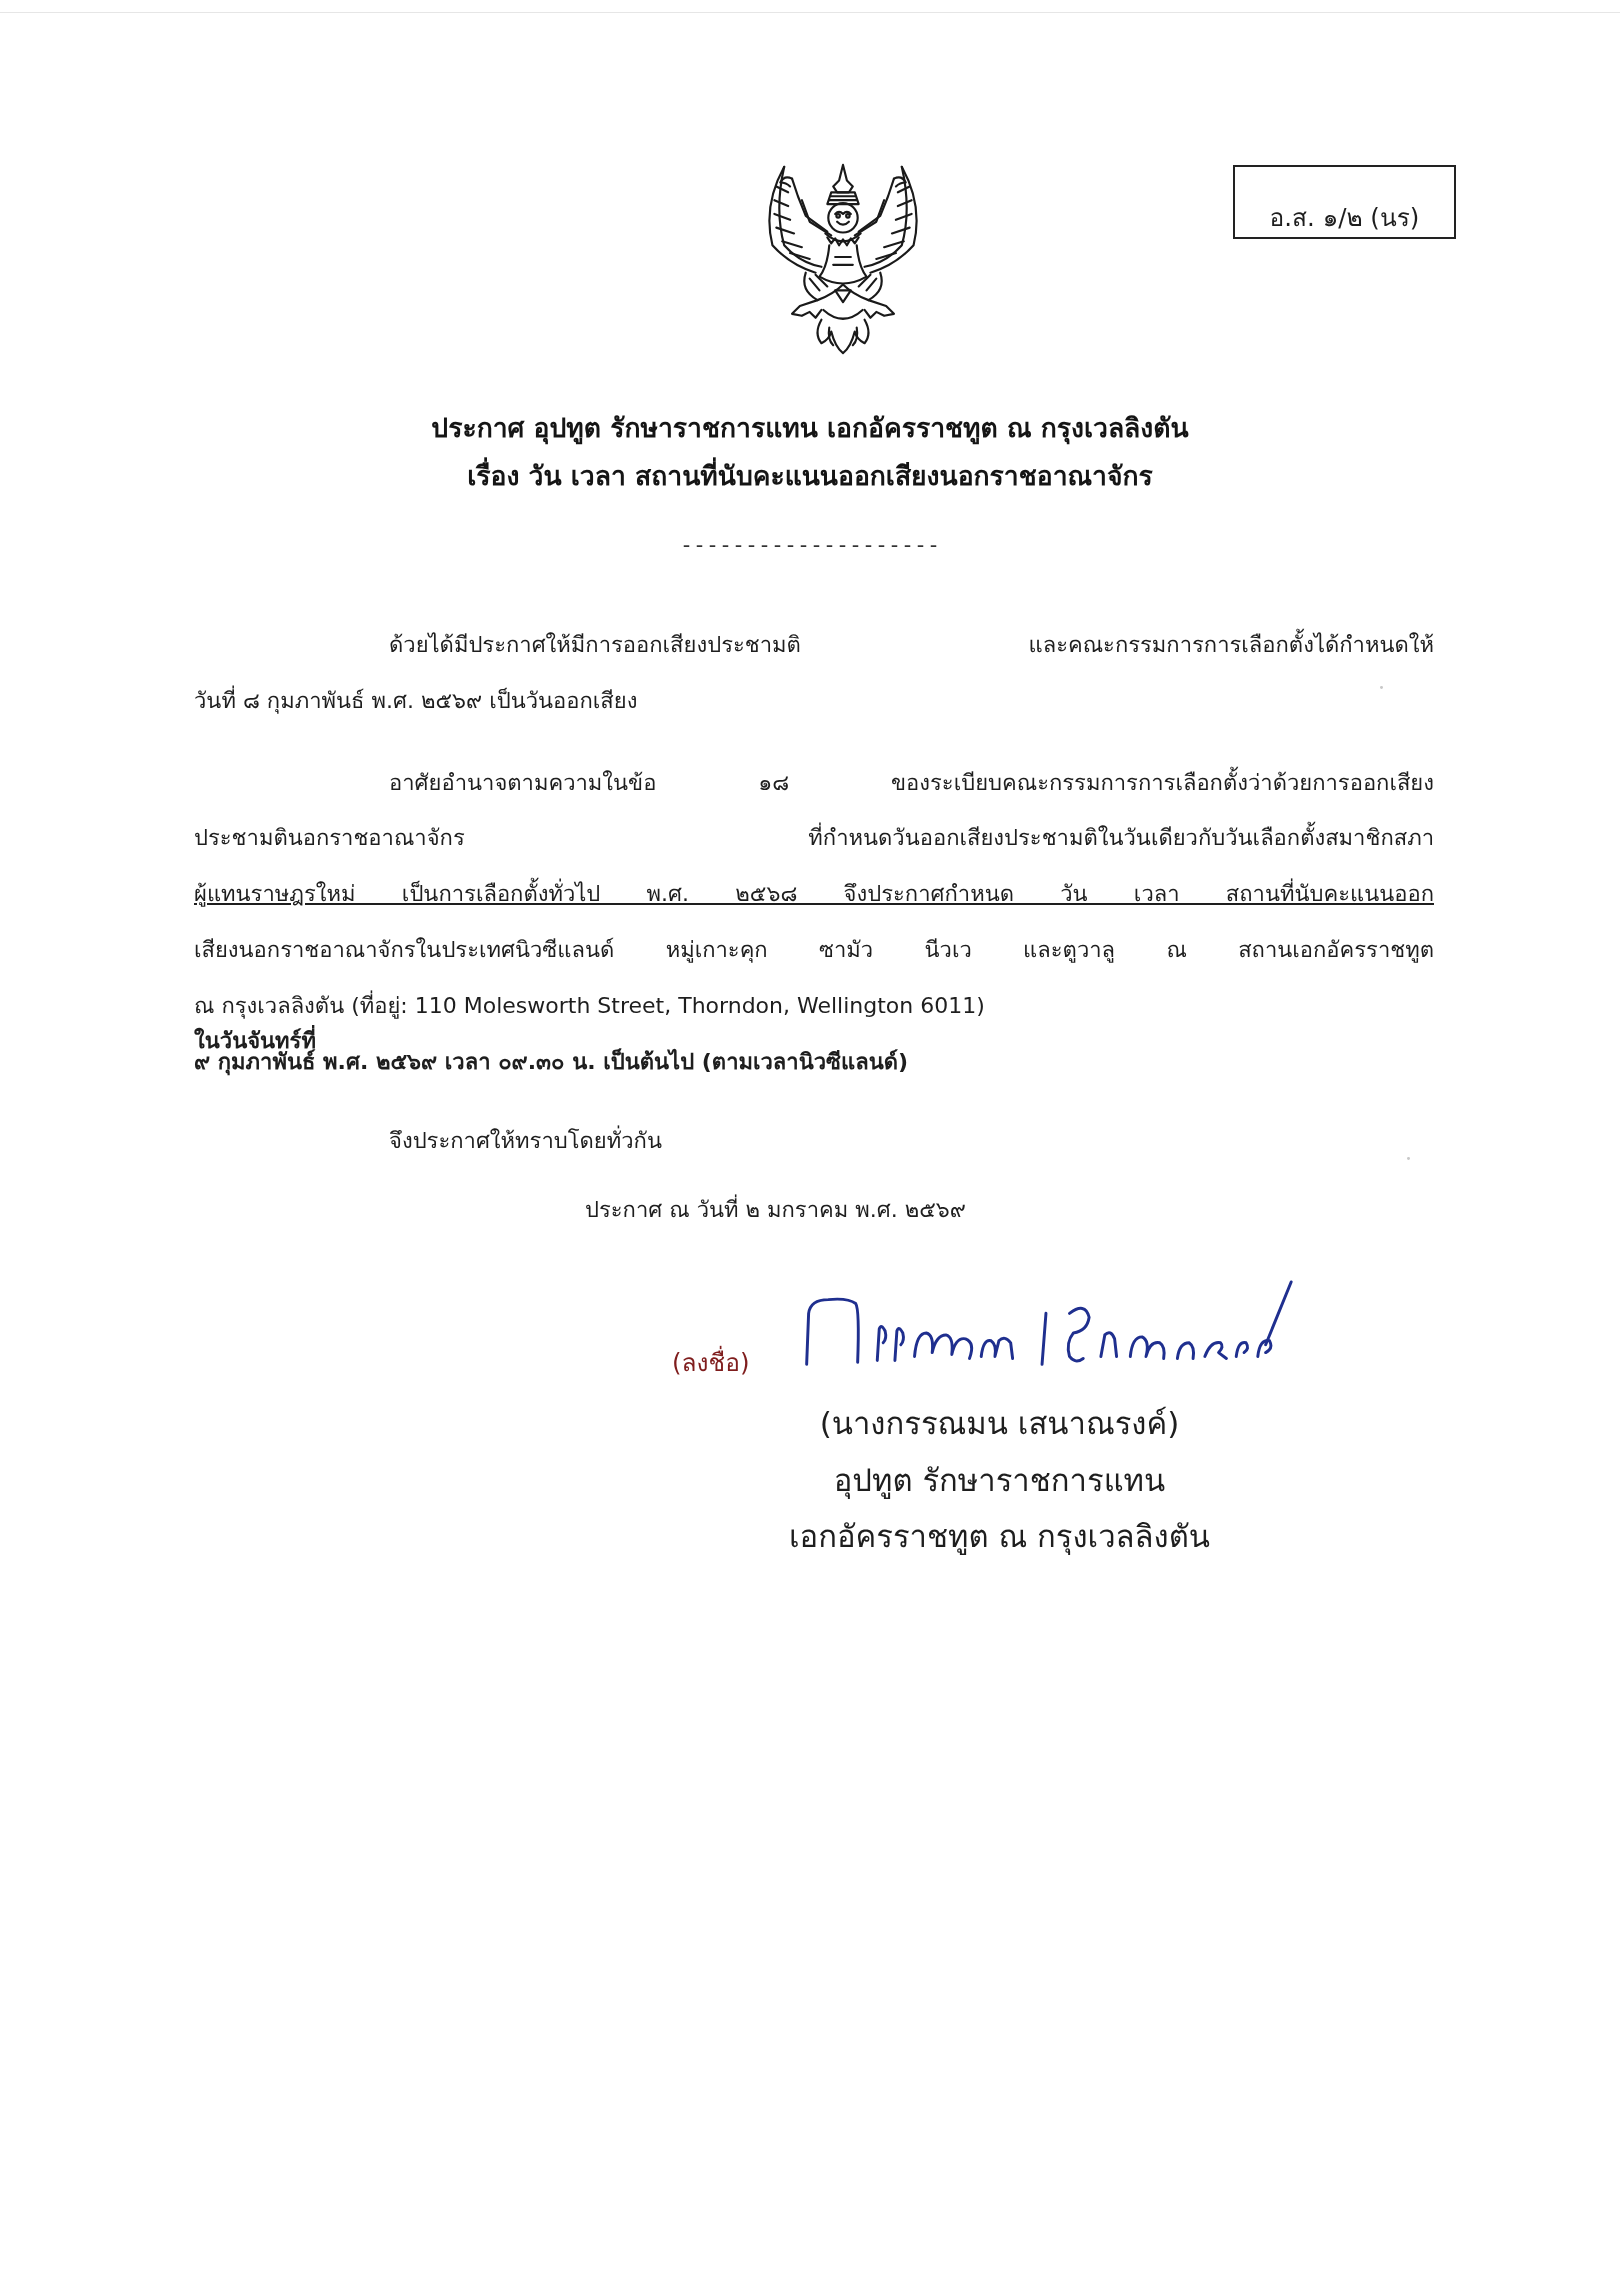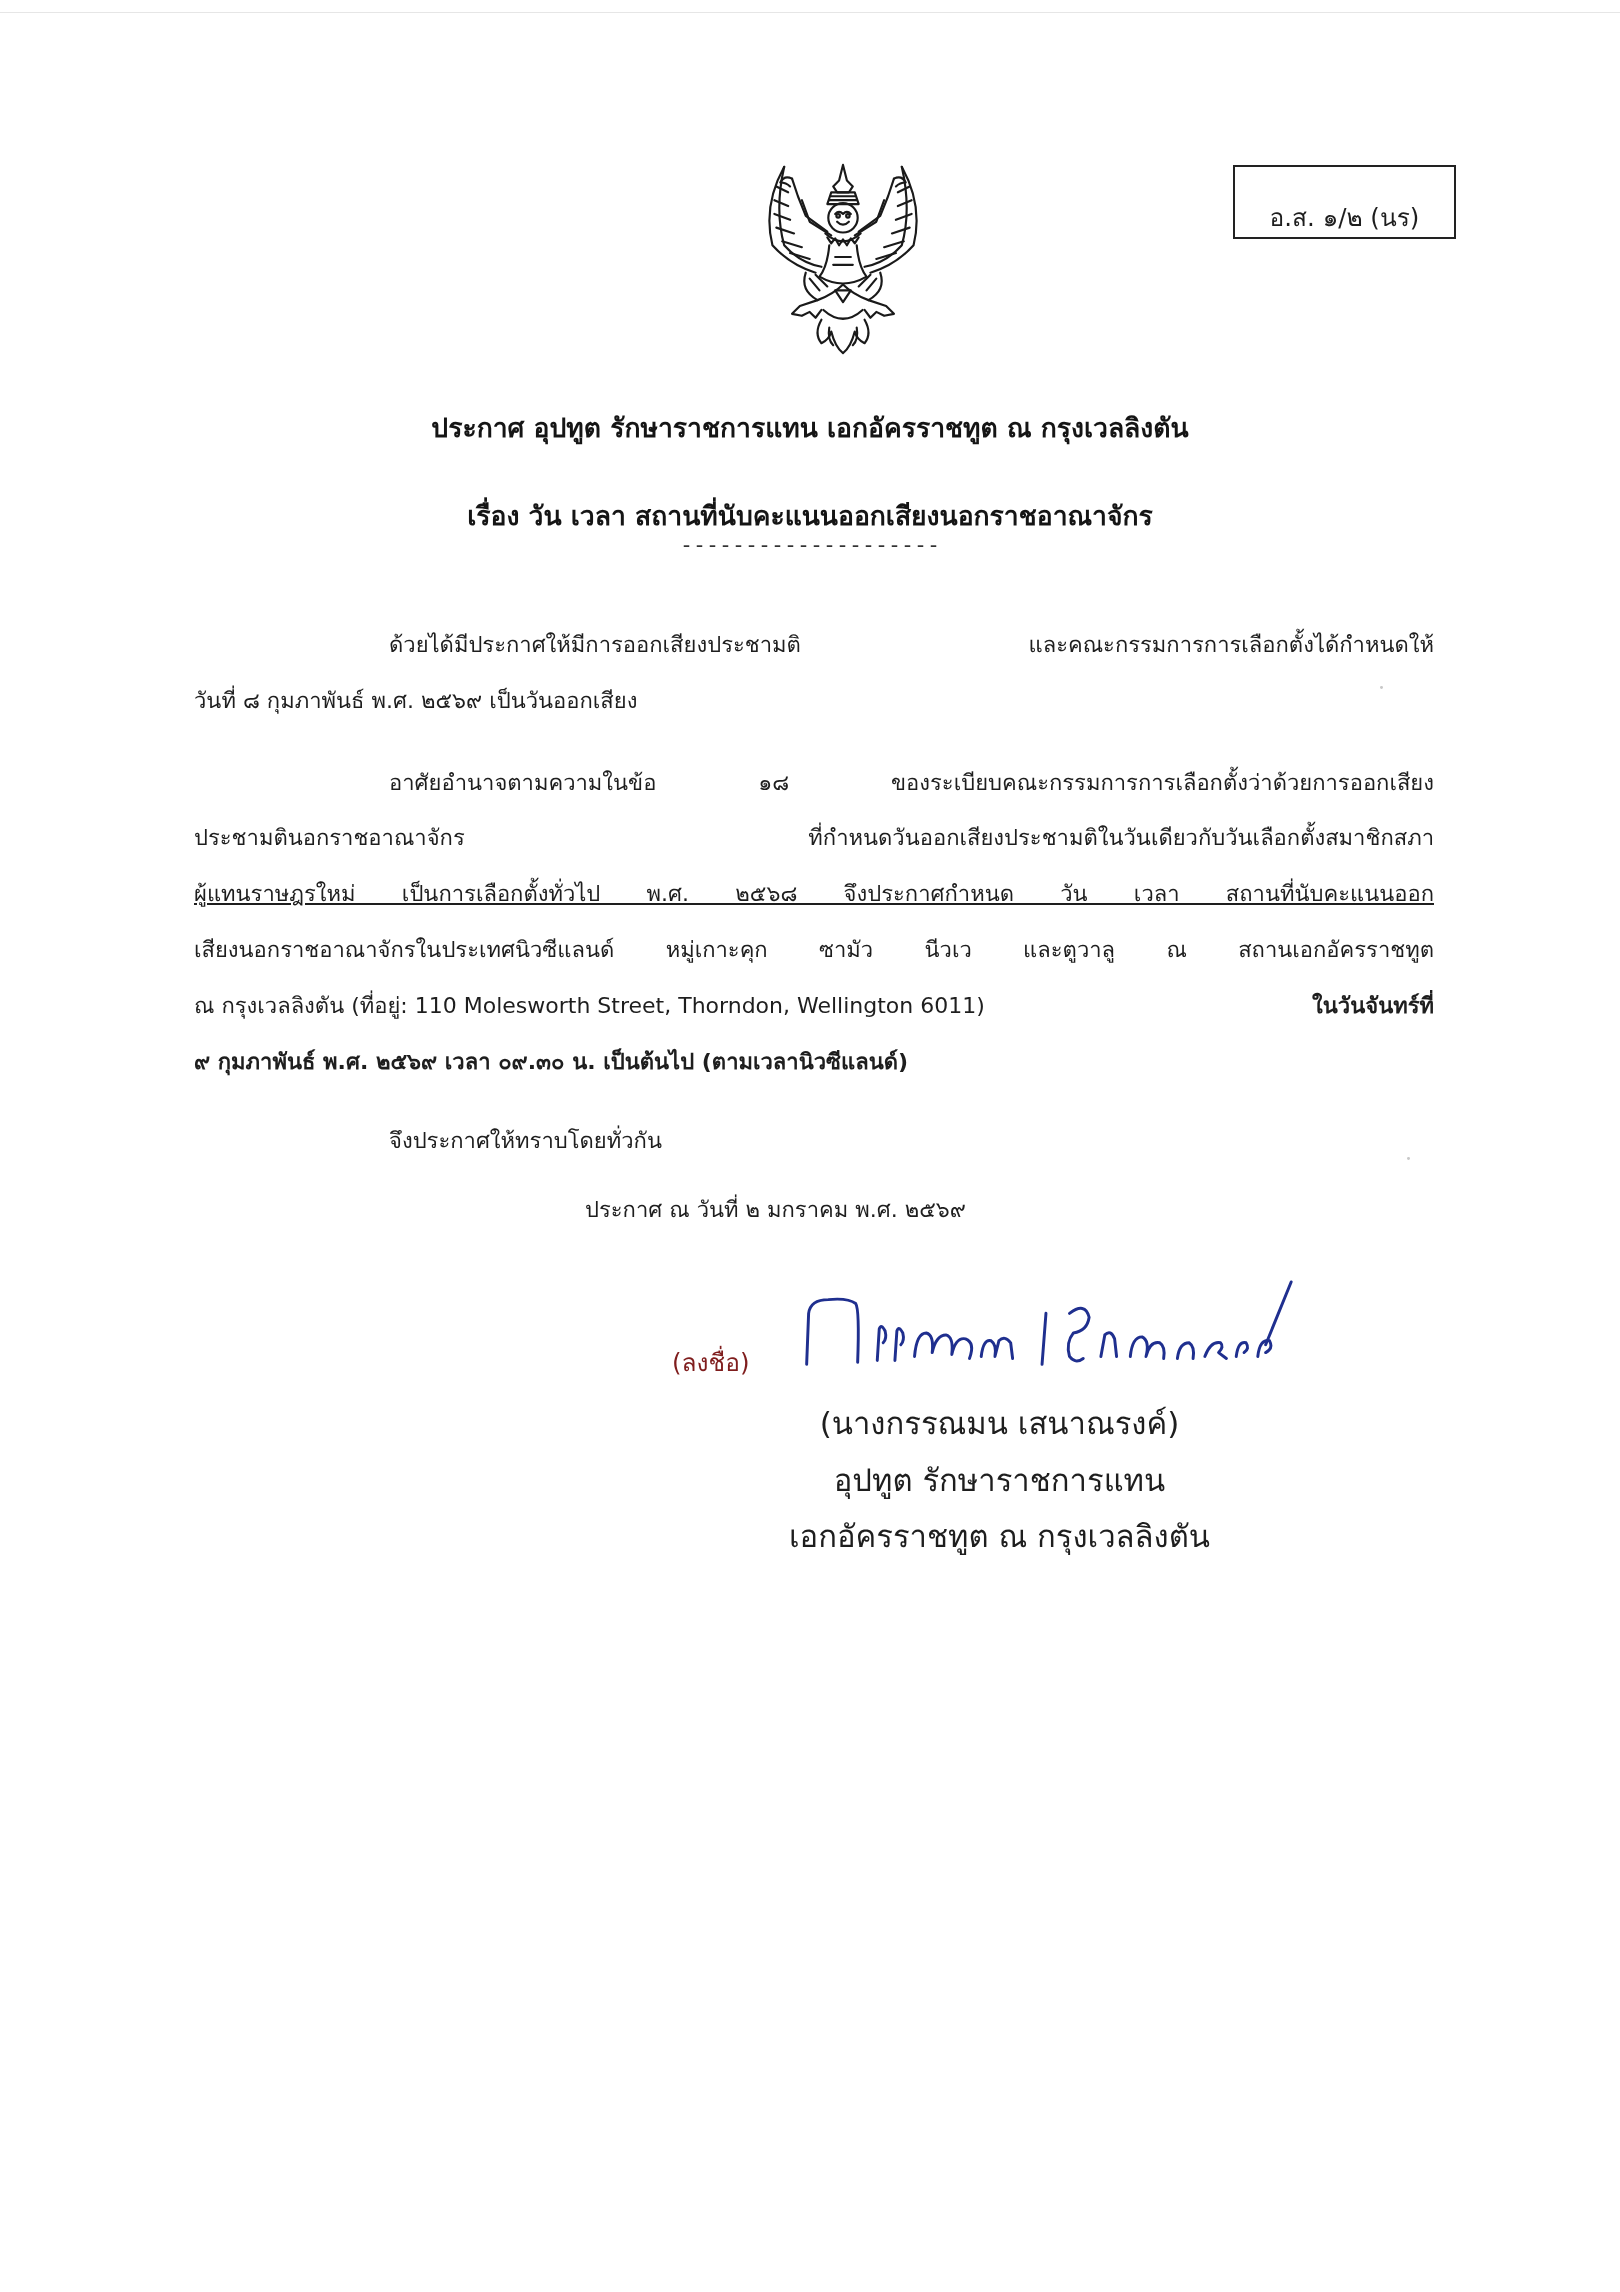--- a/index.html
+++ b/index.html
@@ -46,21 +46,21 @@
       position: absolute;
       left: 0;
       width: 1620px;
       text-align: center;
       font-weight: bold;
       font-size: 26.5px;
       color: #151515;
       line-height: 1;
     }
     .heading.line1 { top: 407px; margin-top: 8px; }
-    .heading.line2 { top: 463px; margin-top: 40px; }
+    .heading.line2 { top: 463px; }
     .separator {
       position: absolute;
       top: 532px;
       left: 0;
       width: 1620px;
       text-align: center;
       font-size: 21.6px;
       letter-spacing: 0px;
       color: #333;
       font-family: "DejaVu Sans Mono", monospace;
@@ -168,21 +168,21 @@
 <div class="heading line2">เรื่อง วัน เวลา สถานที่นับคะแนนออกเสียงนอกราชอาณาจักร</div>
 <div class="separator">--------------------</div>
 
 <div class="line justify" style="left:389px; top:627px; width:1045px;">ด้วยได้มีประกาศให้มีการออกเสียงประชามติ และคณะกรรมการการเลือกตั้งได้กำหนดให้</div>
 <div class="line" style="left:194px; top:683px;">วันที่ ๘ กุมภาพันธ์ พ.ศ. ๒๕๖๙ เป็นวันออกเสียง</div>
 
 <div class="line justify" style="left:389px; top:765px; width:1045px;">อาศัยอำนาจตามความในข้อ ๑๘ ของระเบียบคณะกรรมการการเลือกตั้งว่าด้วยการออกเสียง</div>
 <div class="line justify" style="left:194px; top:820px; width:1240px;">ประชามตินอกราชอาณาจักร ที่กำหนดวันออกเสียงประชามติในวันเดียวกับวันเลือกตั้งสมาชิกสภา</div>
 <div class="line justify" style="left:194px; top:876px; width:1240px;text-decoration:underline;">ผู้แทนราษฎรใหม่ เป็นการเลือกตั้งทั่วไป พ.ศ. ๒๕๖๘ จึงประกาศกำหนด วัน เวลา สถานที่นับคะแนนออก</div>
 <div class="line justify" style="left:194px; top:932px; width:1240px;">เสียงนอกราชอาณาจักรในประเทศนิวซีแลนด์ หมู่เกาะคุก ซามัว นีวเว และตูวาลู ณ สถานเอกอัครราชทูต</div>
-<div class="line" style="left:194px; top:988px; width:1240px; display:flex; justify-content:space-between;">
+<div class="line" style="left:194px; top:988px; width:1240px; display:flex; justify-content:space-between;flex-direction:column;">
   <span>ณ กรุงเวลลิงตัน (ที่อยู่: 110 Molesworth Street, Thorndon, Wellington 6011) </span>
   <span class="bold">ในวันจันทร์ที่</span>
 </div>
 <div class="line bold" style="left:194px; top:1044px;">๙ กุมภาพันธ์ พ.ศ. ๒๕๖๙ เวลา ๐๙.๓๐ น. เป็นต้นไป (ตามเวลานิวซีแลนด์)</div>
 
 <div class="line" style="left:389px; top:1123px;">จึงประกาศให้ทราบโดยทั่วกัน</div>
 <div class="line" style="left:585px; top:1192px;">ประกาศ ณ วันที่ ๒ มกราคม พ.ศ. ๒๕๖๙</div>
 
 <div class="sig-label">(ลงชื่อ)</div>
 <svg class="signature" viewBox="0 0 520 115">

